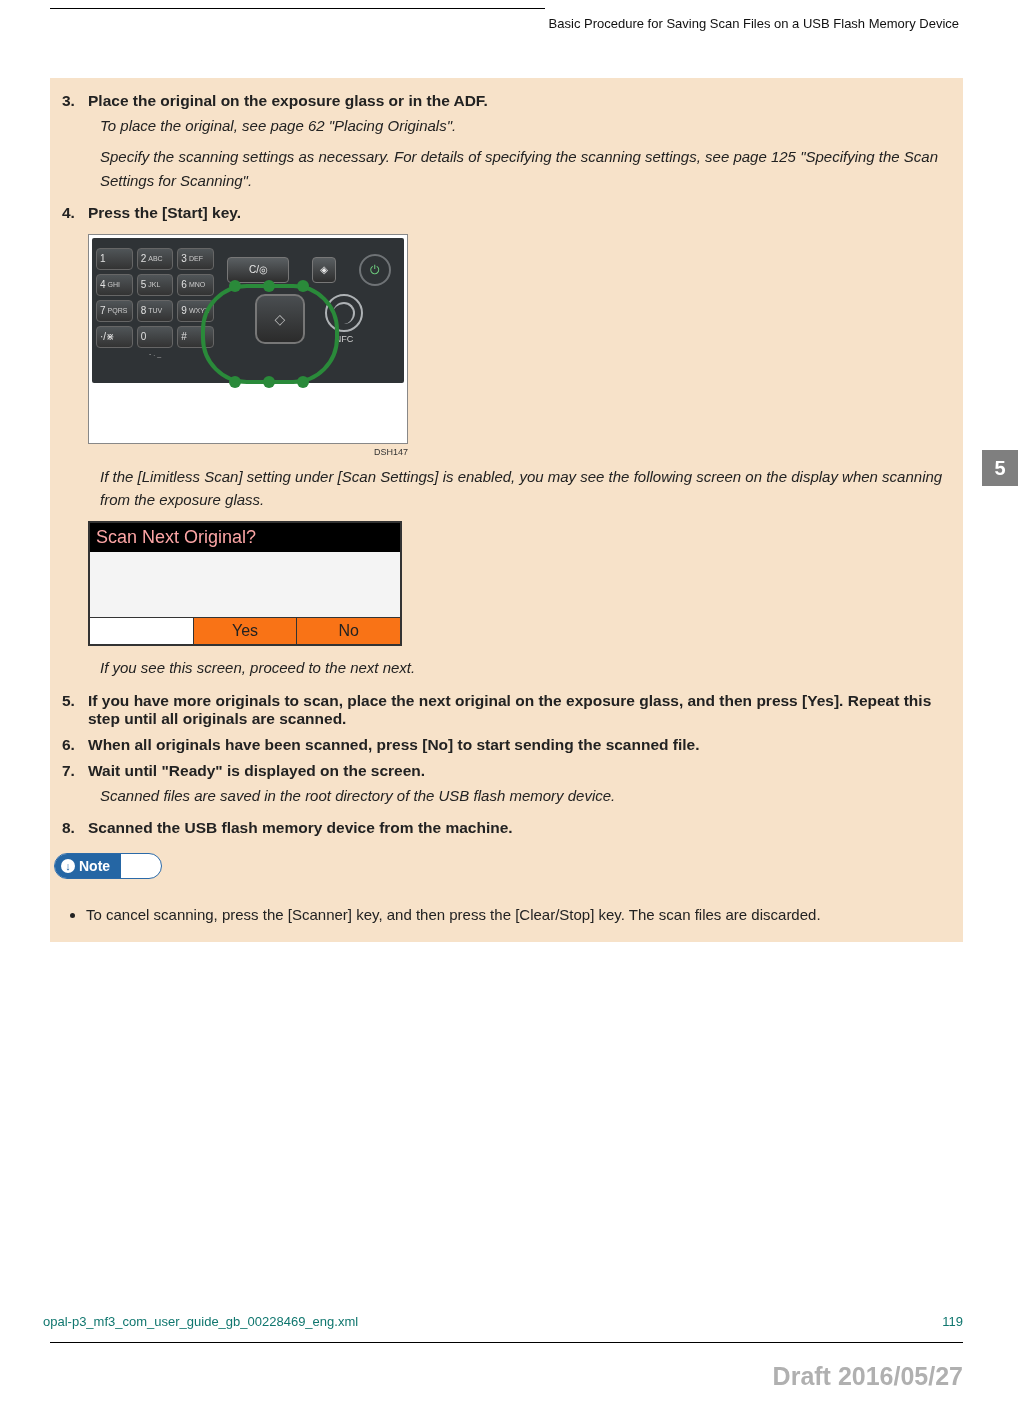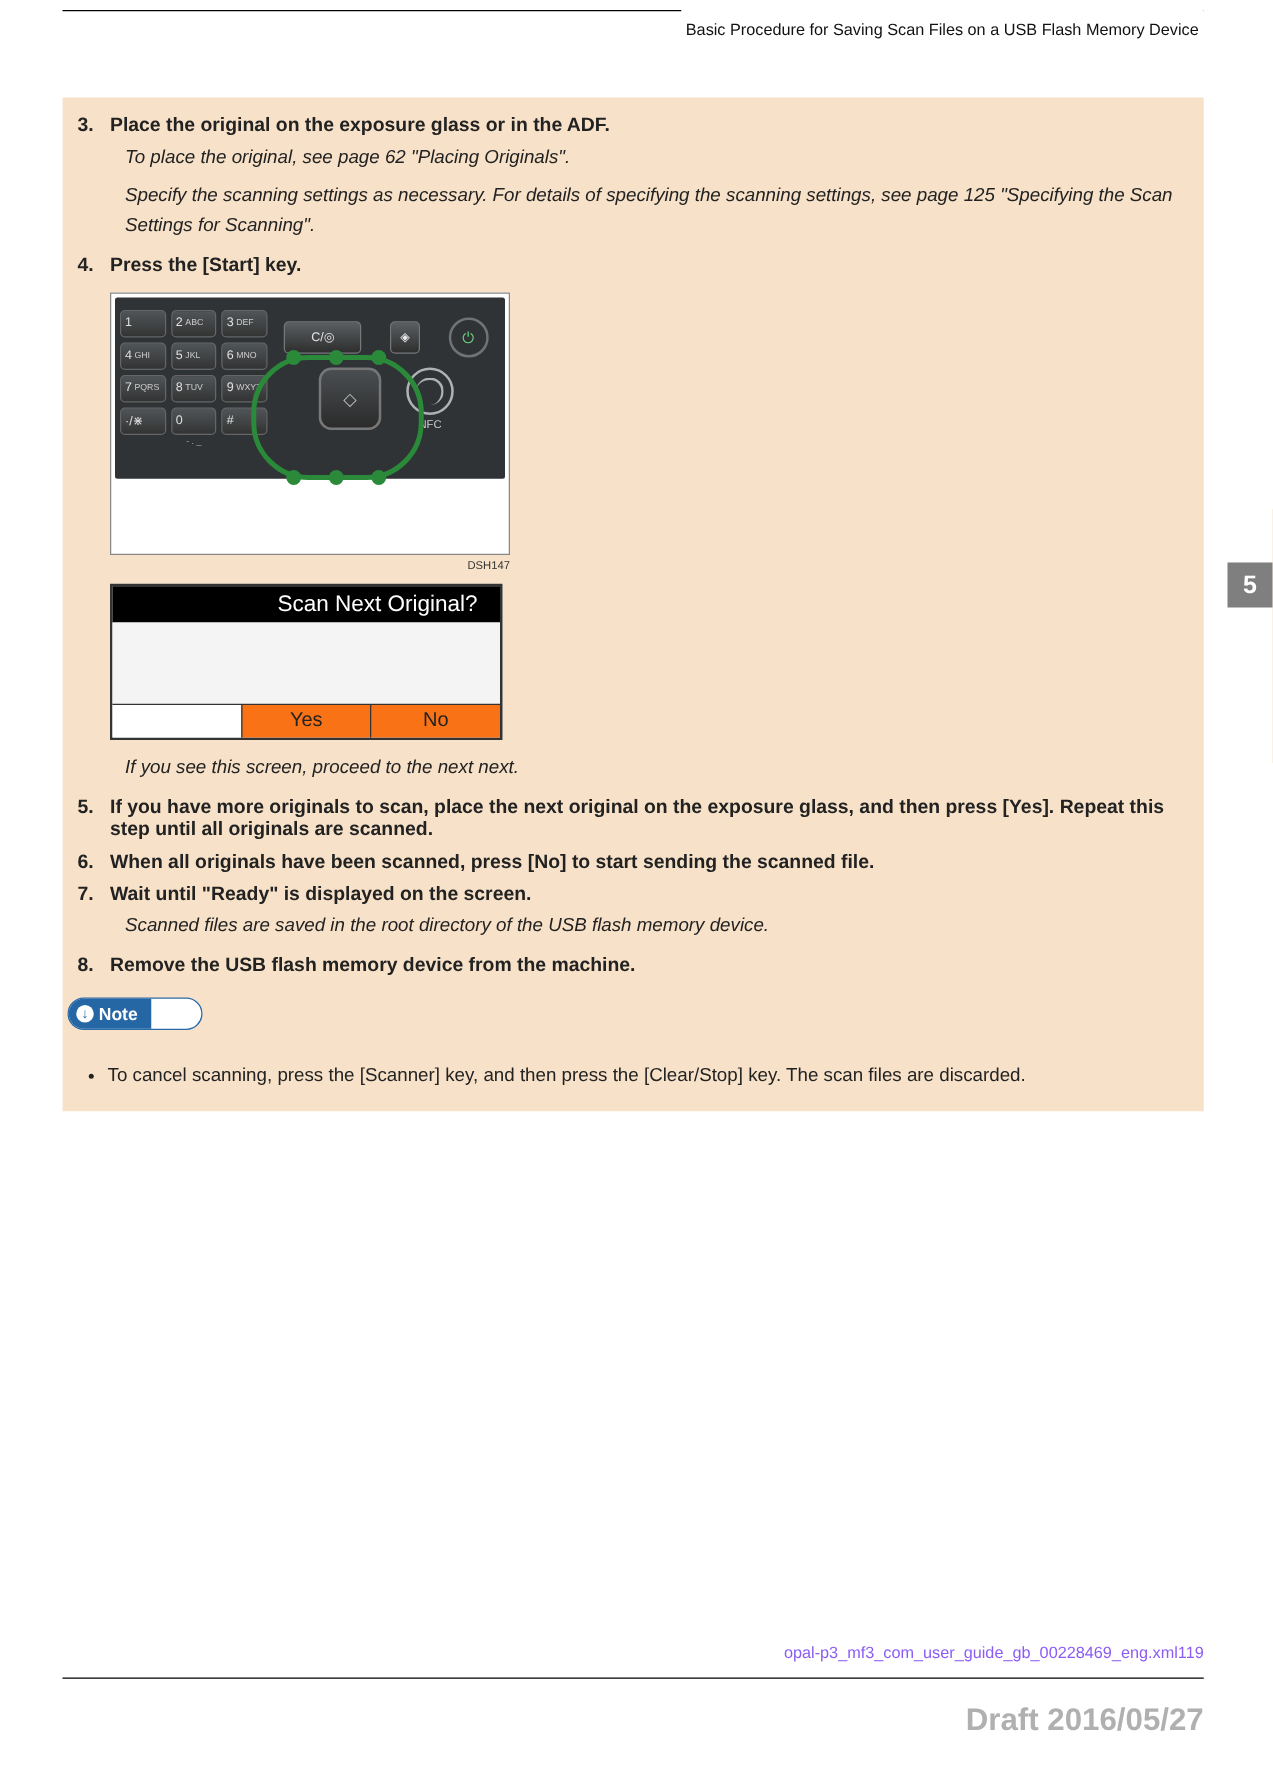--- a/index.html
+++ b/index.html
@@ -157,25 +157,24 @@
 
     
     .lcd-fig {
       margin: 10px 0 10px 0;
       width: 310px;
       border: 2px solid #333;
       background: #fff;
     }
     .lcd-title {
       background: #000;
-      color: #ffffff;
+      color: #fca5a5;
       font-size: 18px;
-      padding: 4px 18px;
+      padding: 4px 6px;
       font-family: Arial, sans-serif;
-      text-align: right;
     }
     .lcd-body { height: 65px; background:#f4f4f4; }
     .lcd-btns { display:flex; border-top:1px solid #333; }
     .lcd-cell {
       flex:1; border-left:1px solid #333;
       text-align:center; padding:4px 0;
       font-size:16px; color:#222;
       background:#f97316;
     }
     .lcd-cell:first-child { border-left:none; }
@@ -217,23 +216,24 @@
       color:#fff;
       display:flex; align-items:center; justify-content:center;
       font-size:20px; font-weight:bold;
       font-family: Arial, sans-serif;
     }
     footer.pg {
       position:absolute;
       left: 0; right: 55px;
       bottom: 92px;
       font-size: 13px;
-      color:#8b5cf6;
+      color:#0f766e;
       display:flex;
-      justify-content:flex-end;
+      justify-content:space-between;
+      padding-left:43px;
     }
     .draft-stamp {
       position:absolute;
       right: 55px; bottom: 30px;
       font-size: 25px;
       font-weight: bold;
       color:#b0b0b0;
     }
     .bottom-rule {
       position:absolute;
@@ -347,20 +347,21 @@
                 <div class="hl-dot" style="top:-8px; left:92px;"></div>
                 <div class="hl-dot" style="bottom:-8px; left:24px;"></div>
                 <div class="hl-dot" style="bottom:-8px; left:58px;"></div>
                 <div class="hl-dot" style="bottom:-8px; left:92px;"></div>
               </div>
             </div>
           </div>
           <div class="panel-code">DSH147</div>
         </div>
 
+        <div class="para">If the [Limitless Scan] setting under [Scan Settings] is enabled, you may see the following screen on the display when scanning from the exposure glass.</div>
 
         <div class="lcd-fig">
           <div class="lcd-title">Scan Next Original?</div>
           <div class="lcd-body"></div>
           <div class="lcd-btns">
             <div class="lcd-cell" style="border-right:none; background:#fff;"></div>
             <div class="lcd-cell">Yes</div>
             <div class="lcd-cell">No</div>
           </div>
         </div>
@@ -387,21 +388,21 @@
       <div class="step-num">7.</div>
       <div class="step-body">
         <div class="step-title">Wait until "Ready" is displayed on the screen.</div>
         <div class="para">Scanned files are saved in the root directory of the USB flash memory device.</div>
       </div>
     </div>
 
     <div class="step">
       <div class="step-num">8.</div>
       <div class="step-body">
-        <div class="step-title">Remove the USB flash memory device from the machine.</div>
+        <div class="step-title">Scanned the USB flash memory device from the machine.</div>
       </div>
     </div>
 
     <div style="margin-left:-8px;">
       <div class="note-pill">
         <div class="note-pill-fill">
           <span class="note-icon-circle">↓</span>
           <span>Note</span>
         </div>
       </div>

